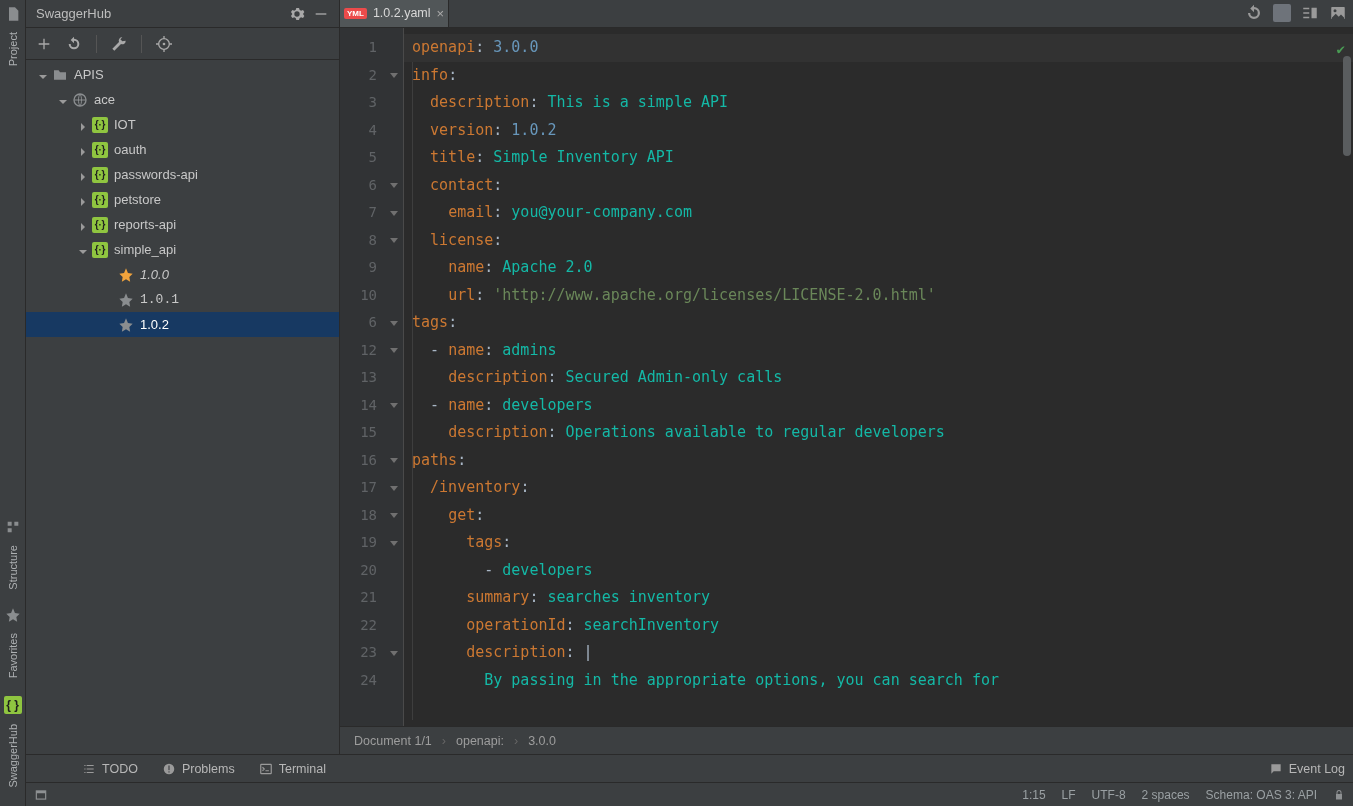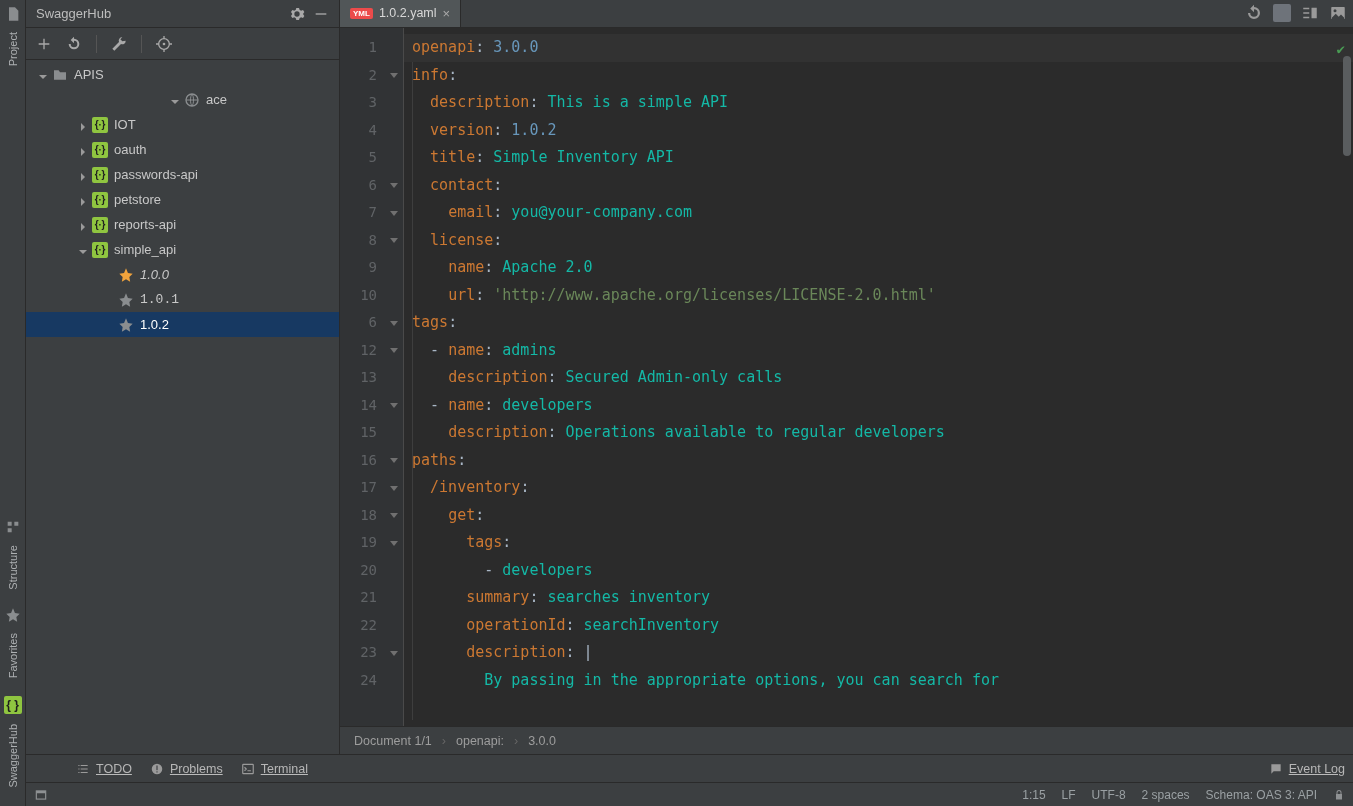--- a/index.html
+++ b/index.html
@@ -33,21 +33,21 @@
   .folderIcon svg, .globeIcon svg, .starIcon svg { width:16px;height:16px;}
   .folderIcon svg{fill:#8a8d8f;}
   .globeIcon svg{fill:#8a8d8f;}
   .starIcon svg{fill:#8a8d8f;}
   .starIcon.default svg{fill:#f1a33c;}
   .node .label { font-size:13px; }
 
   
   .editor { flex:1; display:flex; flex-direction:column; background:#313335; min-width:0;}
   .tabbar { height:28px; background:#3c3f41; display:flex; align-items:flex-end; border-bottom:1px solid #2a2a2a; position:relative;}
-  .tab { display:flex; align-items:center; height:28px; padding:0 10px; background:#515658; color:#d8d8d8; font-size:12.5px; gap:6px; border-right:1px solid #2a2a2a; cursor:pointer;}
+  .tab { display:flex; align-items:center; height:28px; padding:0 4px; background:#515658; color:#d8d8d8; font-size:12.5px; gap:6px; border-right:1px solid #2a2a2a; cursor:pointer;}
   .tab .yml { background:#ec4b4b; color:#fff; font-size:8px; font-weight:bold; padding:1px 3px; border-radius:2px;}
   .tab .close{ color:#aaa; font-size:13px; cursor:pointer;}
   .tabbar .righticons { position:absolute; right:6px; top:4px; display:flex; gap:10px; align-items:center;}
   .tabbar .righticons svg{width:18px;height:18px;fill:#9a9a9a; cursor:pointer;}
   .tabbar .righticons .sq{width:18px;height:18px;background:#555;border-radius:2px; cursor:pointer;}
 
   .codewrap { flex:1; display:flex; min-height:0; position:relative;}
   .gutter { width:45px; background:#313335; text-align:right; padding:6px 8px 6px 0; color:#606366; font-family:Consolas,monospace; font-size:14px; line-height:27.5px; user-select:none;}
   .foldgutter { width:18px; background:#313335; padding-top:6px; line-height:27.5px; }
   .foldgutter .fm { height:27.5px; display:flex; align-items:center; justify-content:center;}
@@ -60,21 +60,21 @@
   .k{ color:#cc7832; }
   .s{ color:#14b8a6; }
   .n{ color:#6897bb; }
   .url{ color:#6a8759; }
   .check { position:absolute; top:8px; right:8px; color:#499c54; font-size:14px;}
   .codeScroll{position:absolute; right:2px; top:28px; width:8px; height:100px; background:#5a5d5f; border-radius:4px;}
 
   .breadcrumb { height:28px; background:#3c3f41; display:flex; align-items:center; padding:0 14px; font-size:12.5px; color:#9d9d9d; gap:10px; border-top:1px solid #2a2a2a;}
   .breadcrumb .sep{ color:#666;}
 
-  .bottombar { height:28px; background:#3c3f41; display:flex; align-items:center; padding:0 8px; border-top:1px solid #2a2a2a; gap:18px;text-decoration:underline;}
+  .bottombar { height:28px; background:#3c3f41; display:flex; align-items:center; padding:0 8px; border-top:1px solid #2a2a2a; gap:24px;}
   .bottombar .btn { display:flex; align-items:center; gap:6px; color:#b7b7b7; font-size:12.5px; cursor:pointer;}
   .bottombar .btn svg{width:14px;height:14px;fill:#9a9a9a;}
   .bottombar .spacer{flex:1;}
 
   .statusbar { height:24px; background:#3c3f41; border-top:1px solid #2a2a2a; display:flex; align-items:center; padding:0 8px; font-size:12px; color:#9aa0a3; gap:16px;text-align:center;}
   .statusbar .spacer{flex:1;}
   .statusbar svg{width:14px;height:14px;fill:#8e9193;}
   .statusbar .lock{width:12px;height:12px;}
 </style>
 </head>
@@ -148,21 +148,21 @@
                   <path d="M1 3l4 4 4-4z"></path>
                 </svg></span>
             <span class="ticon folderIcon">
                 <svg viewBox="0 0 24 24">
                   <path d="M3 5h7l2 3h9v11H3z"></path>
                 </svg>
               </span>
             <span class="label">APIS</span>
           </div>
 
-          <div class="node" style="padding-left:32px;justify-content:center;">
+          <div class="node" style="padding-left:32px;">
             <span class="arrow"><svg viewBox="0 0 10 10">
                   <path d="M1 3l4 4 4-4z"></path>
                 </svg></span>
             <span class="ticon globeIcon">
                 <svg viewBox="0 0 24 24">
                   <circle cx="12" cy="12" r="9" fill="none" stroke="#8a8d8f" stroke-width="2"></circle>
                   <path d="M3 12h18M12 3c3 3 3 15 0 18M12 3c-3 3-3 15 0 18" stroke="#8a8d8f" stroke-width="1.5" fill="none"></path>
                 </svg>
               </span>
             <span class="label">ace</span>

